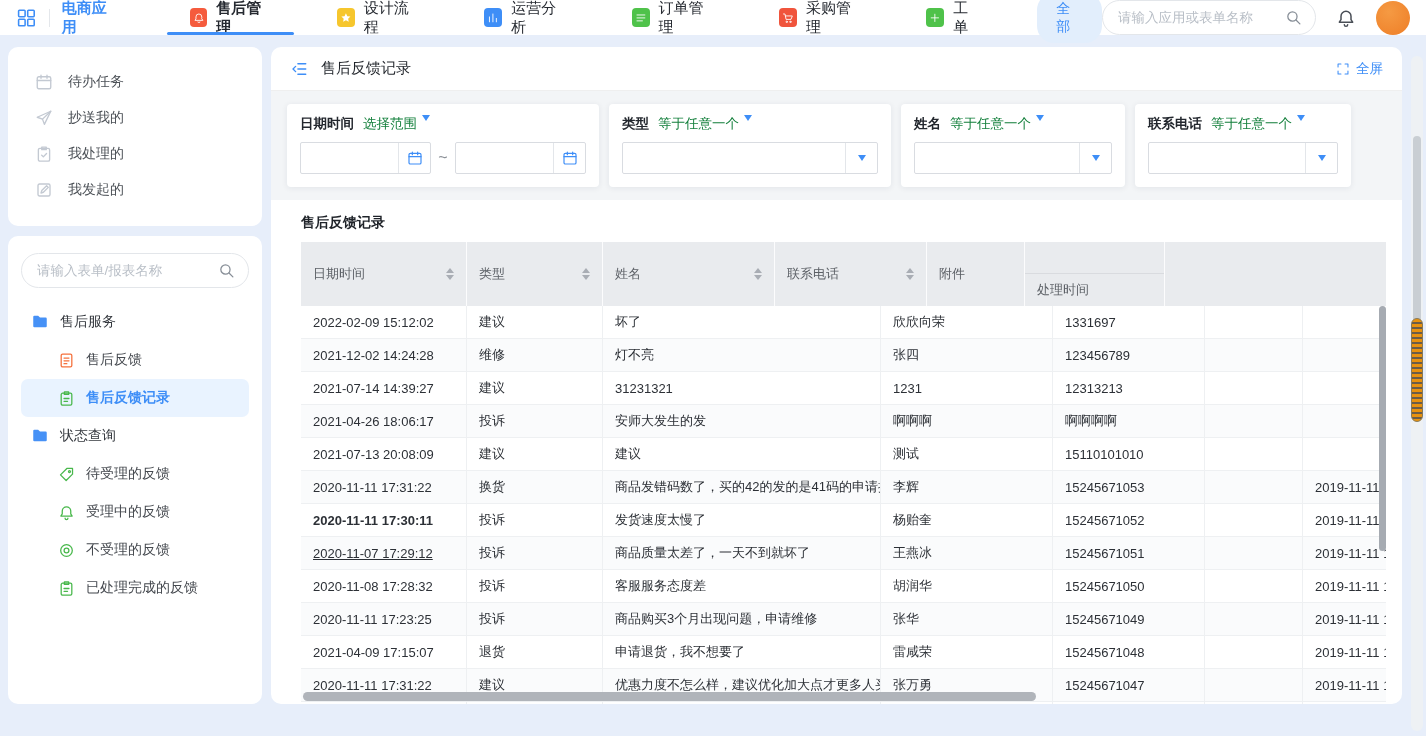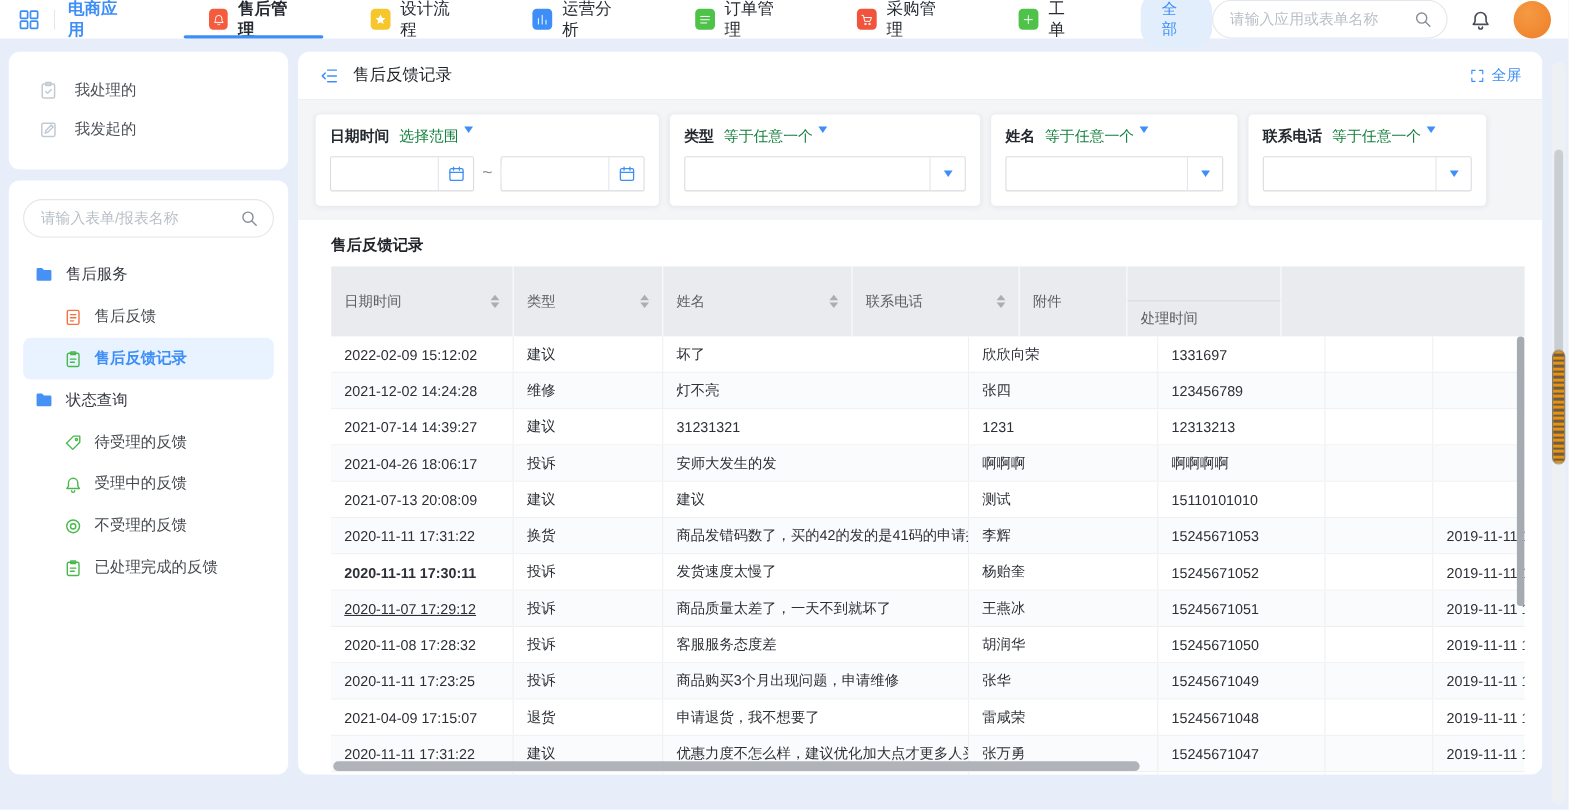--- a/index.html
+++ b/index.html
@@ -189,20 +189,38 @@
     </div>
   </header>
 
   <div class="page">
 
     <aside class="sidebar">
       <div class="card quick">
           <div class="qitem">
             <span class="icon">
               <svg viewBox="0 0 24 24" fill="none" stroke="currentColor" stroke-width="1.8" stroke-linecap="round" stroke-linejoin="round">
+                <rect x="3" y="5" width="18" height="16" rx="2"></rect>
+                <path d="M3 10h18M8 3v4M16 3v4"></path>
+              </svg>
+            </span>
+            <span>待办任务</span>
+          </div>
+          <div class="qitem">
+            <span class="icon">
+              <svg viewBox="0 0 24 24" fill="none" stroke="currentColor" stroke-width="1.8" stroke-linecap="round" stroke-linejoin="round">
+                <path d="M21 3L3 11l7 2.5 2.5 7z"></path>
+                <path d="M21 3L10 13.5"></path>
+              </svg>
+            </span>
+            <span>抄送我的</span>
+          </div>
+          <div class="qitem">
+            <span class="icon">
+              <svg viewBox="0 0 24 24" fill="none" stroke="currentColor" stroke-width="1.8" stroke-linecap="round" stroke-linejoin="round">
                 <rect x="4.5" y="4.5" width="15" height="17" rx="2"></rect>
                 <path d="M9 2.8h6v3.4H9z"></path>
                 <path d="M8.8 13.5l2.3 2.3 4.3-4.5"></path>
               </svg>
             </span>
             <span>我处理的</span>
           </div>
           <div class="qitem">
             <span class="icon">
               <svg viewBox="0 0 24 24" fill="none" stroke="currentColor" stroke-width="1.8" stroke-linecap="round" stroke-linejoin="round">

